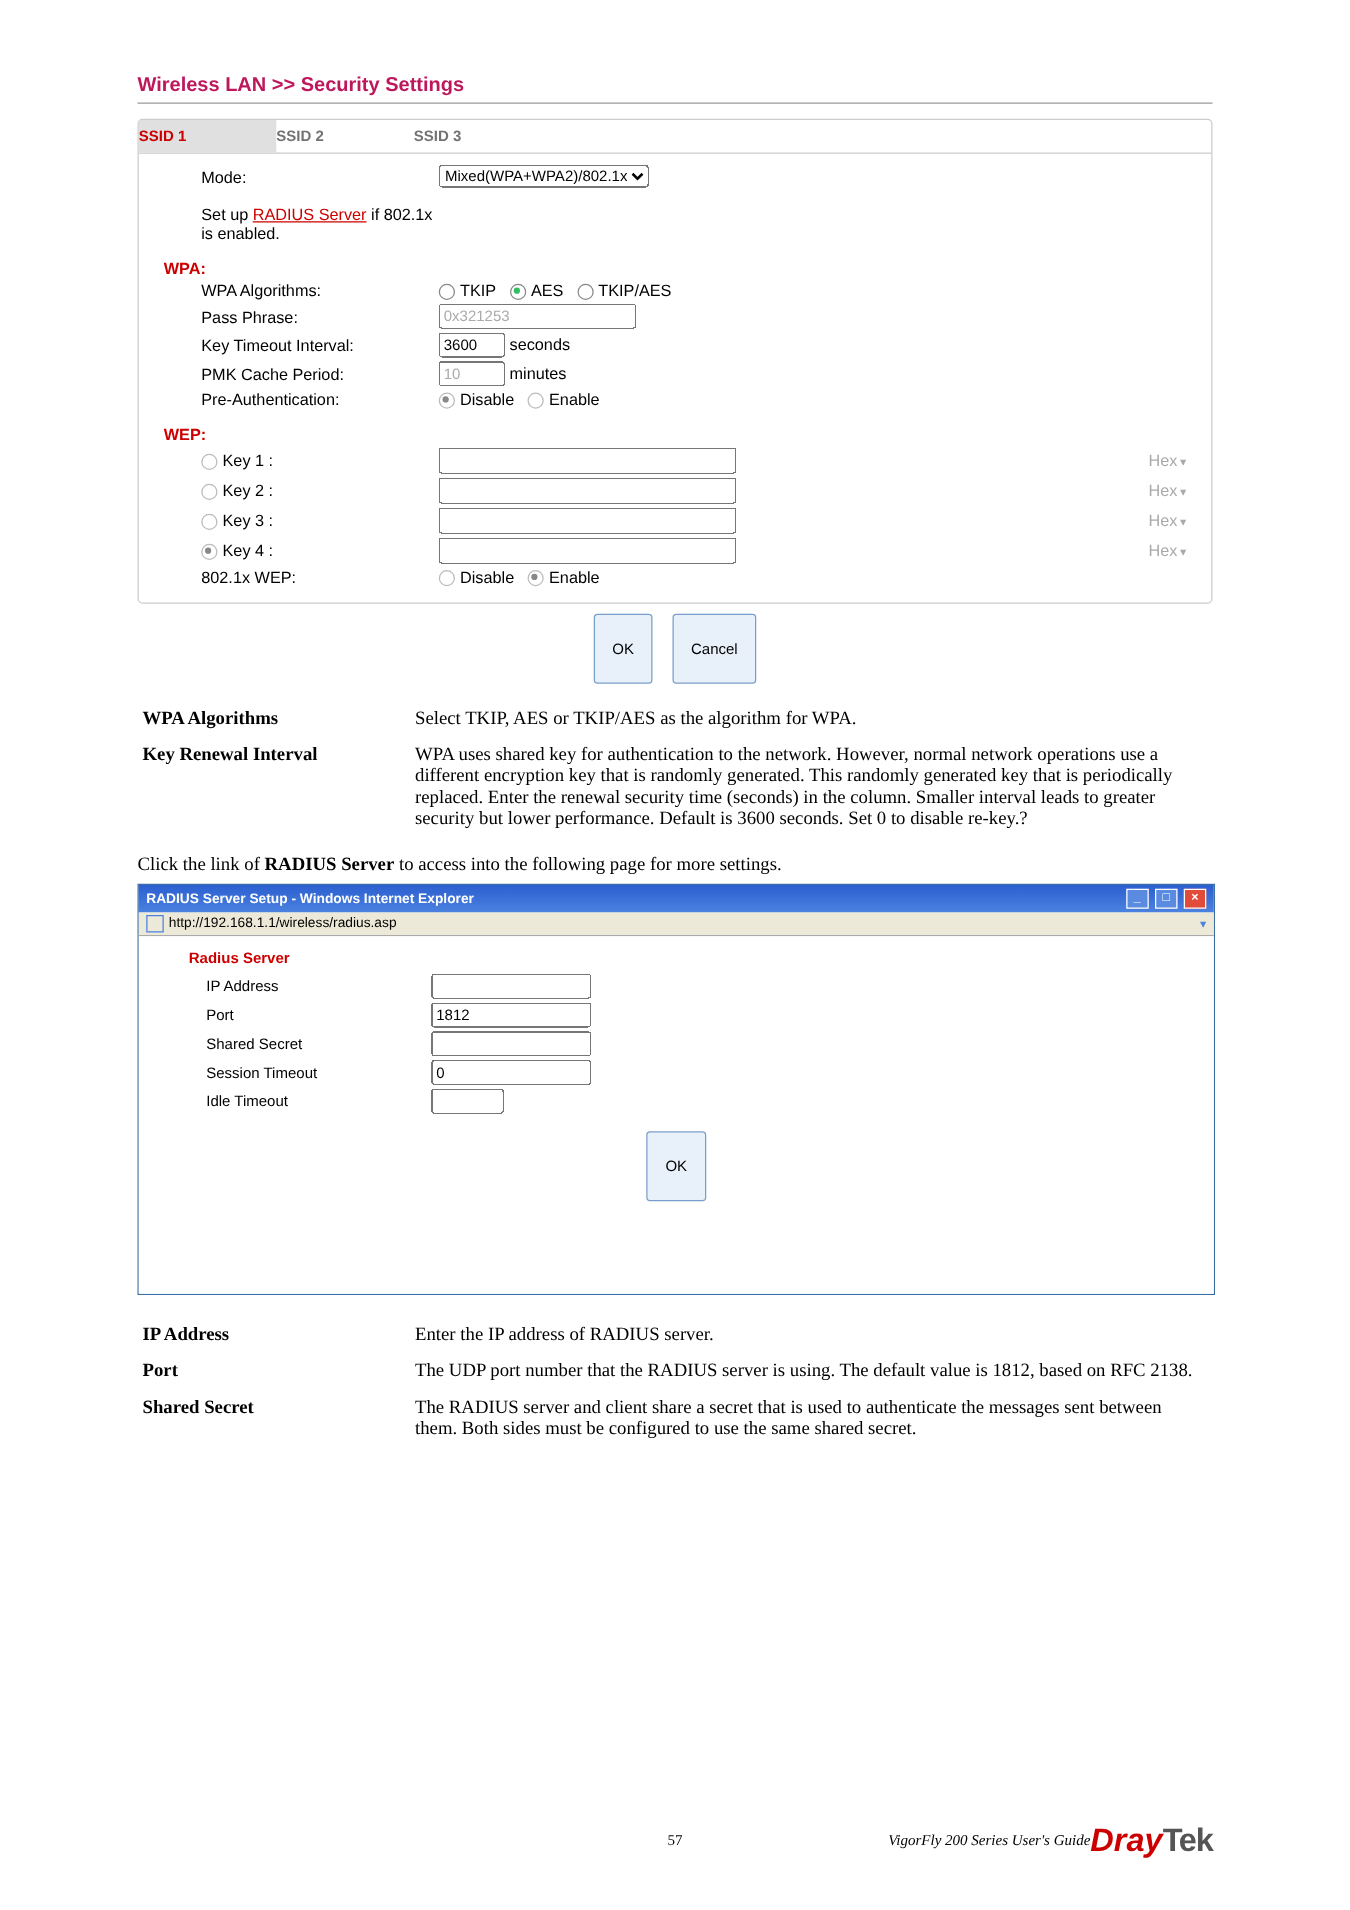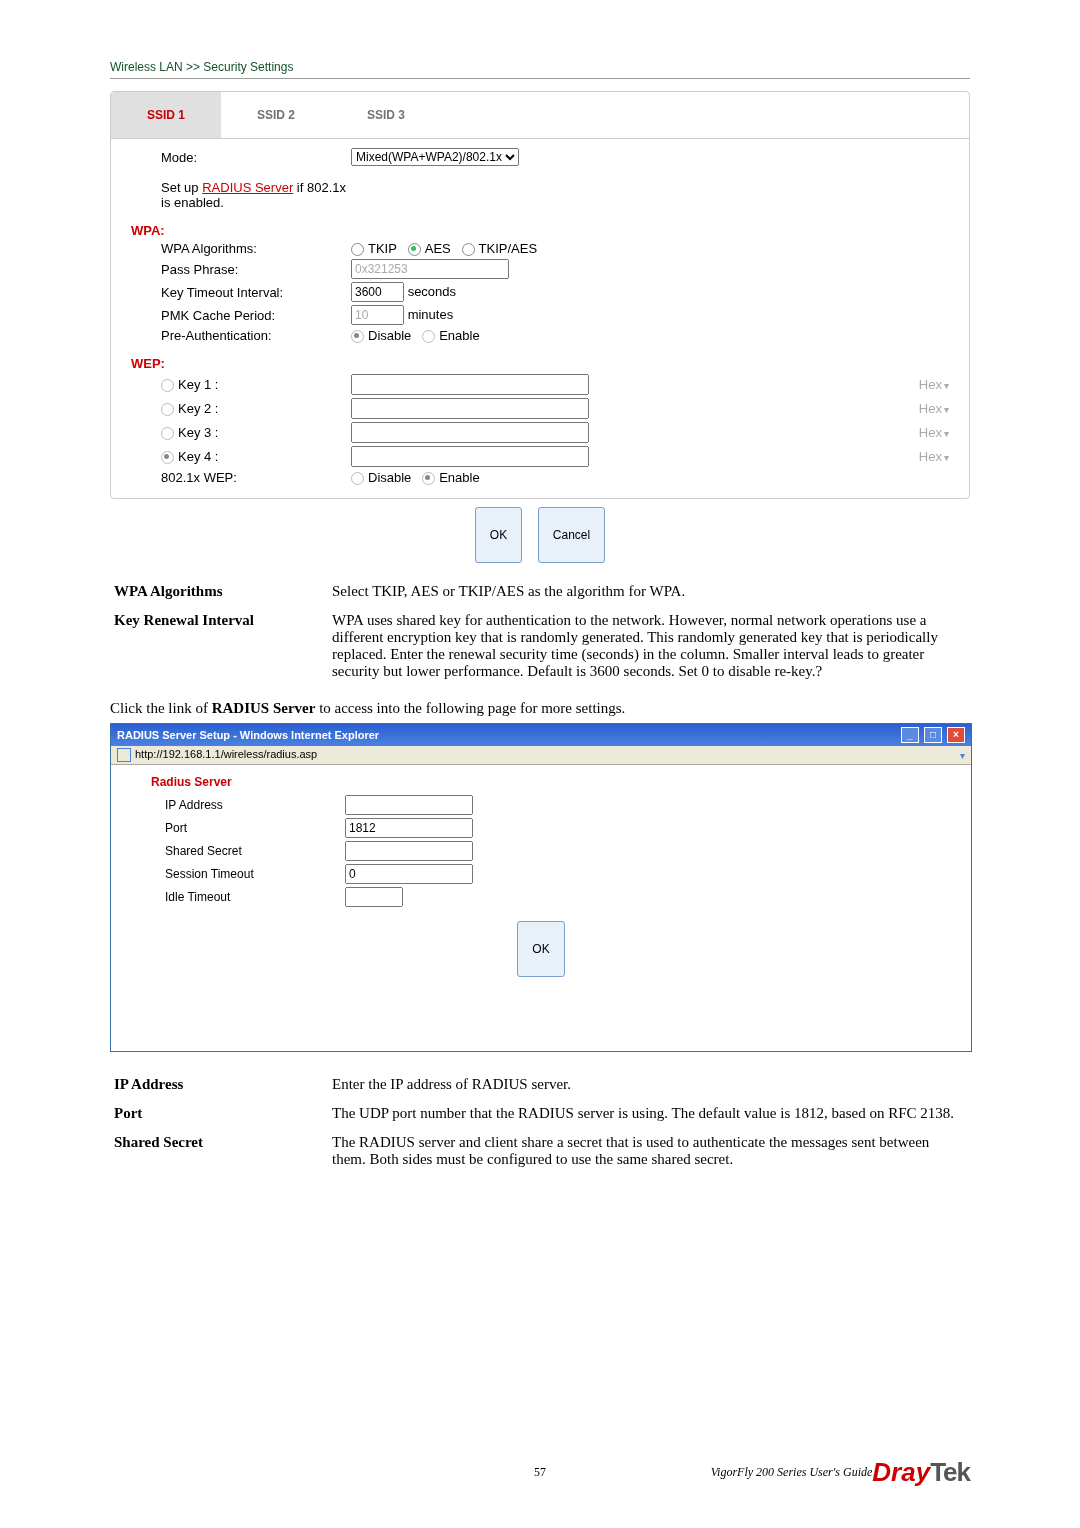--- a/index.html
+++ b/index.html
@@ -10,43 +10,42 @@
     color: #000;
     background: #fff;
     width: 1080px;
   }
   .page {
     padding: 60px 110px 40px 110px;
     position: relative;
     min-height: 1420px;
   }
   .breadcrumb {
-    color: #14532d;
-    font-size: 12px;
-    font-weight: normal;
+    color: #be185d;
+    font-size: 16px;
+    font-weight: bold;
     margin-bottom: 4px;
   }
   hr.sep {
     border: none;
     border-top: 1px solid #999;
     margin: 4px 0 12px 0;
   }
   .settings-table {
     width: 100%;
     border-collapse: collapse;
     font-size: 12px;
   }
   .settings-table td {
     padding: 4px 8px;
     vertical-align: middle;
   }
   .tabrow td {
     font-weight: bold;
-    text-align: center;
-    padding: 16px 0;
+    padding: 6px 0;
   }
   .tabrow .tab { width: 110px; }
   .tab-active { background: #e0e0e0; color: #c00; }
   .tab-inactive { color: #737373; }
   .section-label {
     color: #c00;
     font-weight: bold;
     padding-top: 10px;
   }
   input[type="text"].wide { width: 150px; font-size: 12px; }

